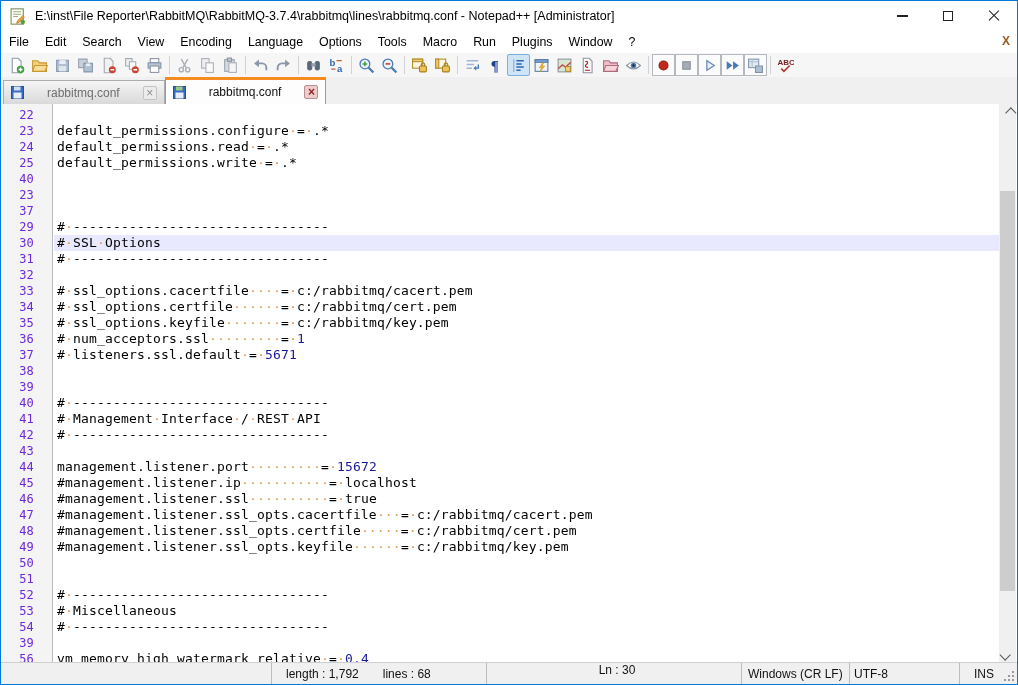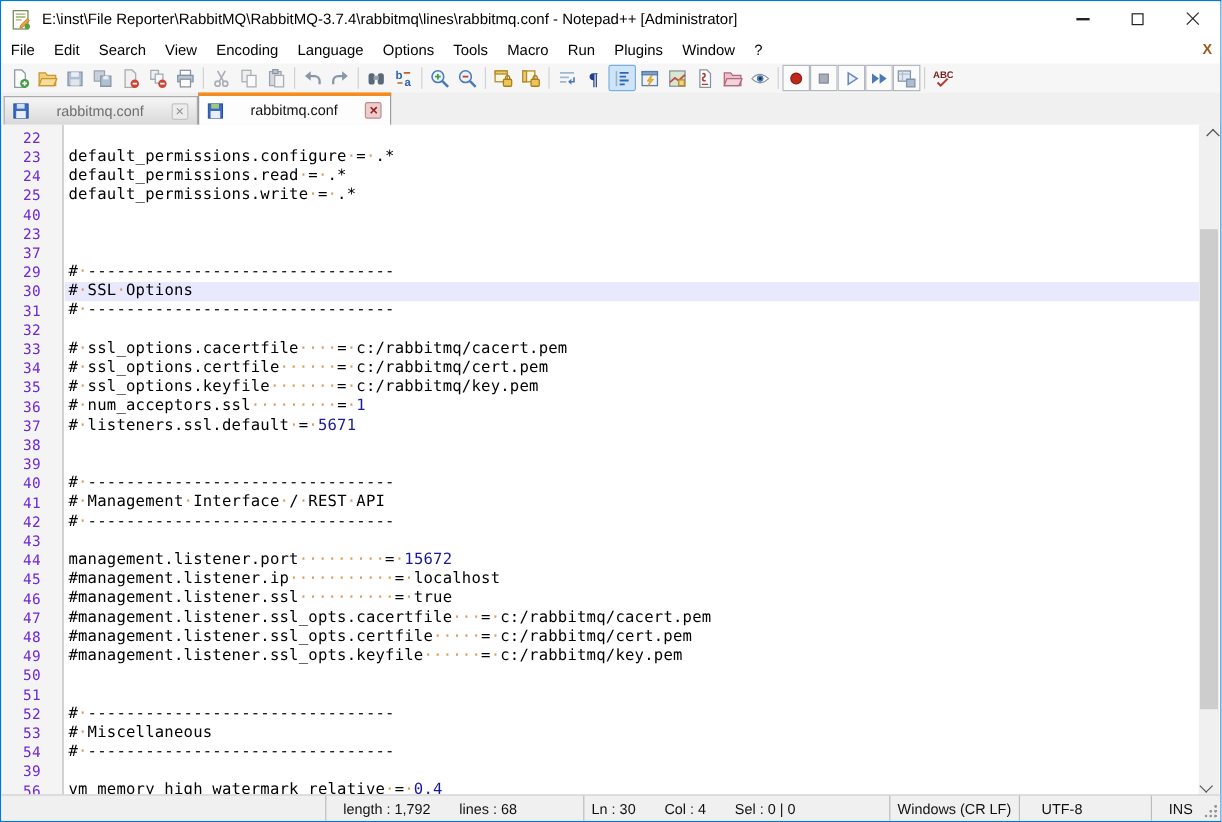--- a/index.html
+++ b/index.html
@@ -70,23 +70,23 @@
   .sthumb{position:absolute;left:1px;width:15px;background:#cdcdcd;}
   
   .statusbar{position:absolute;left:0;right:0;bottom:0;height:22px;background:#f0f0f0;
     border-top:1px solid #d0d0d0;display:flex;align-items:center;font-size:12px;color:#111;
     box-sizing:border-box;}
   .sfield{height:100%;display:flex;align-items:center;box-sizing:border-box;
     border-left:1px solid #bcbcbc;overflow:hidden;white-space:nowrap;}
   .sfield:first-child{border-left:none;padding-left:7px;}
   .sf1{width:270px;margin-top:40px;}
   .sf2{width:215px;padding-left:14px;gap:24px;}
-  .sf3{width:255px;padding-left:6px;gap:24px;}
+  .sf3{width:255px;padding-left:6px;gap:24px;flex-direction:column;}
   .sf4{width:108px;padding-left:6px;}
-  .sf5{width:110px;padding-left:18px;}
+  .sf5{width:110px;padding-left:4px;}
   .sf6{flex:1;padding-left:14px;}
   .grip{position:absolute;right:2px;bottom:2px;width:12px;height:12px;
     background:
       radial-gradient(circle at 10px 2px,#9a9a9a 1px,transparent 1.4px),
       radial-gradient(circle at 6px 6px,#9a9a9a 1px,transparent 1.4px),
       radial-gradient(circle at 10px 6px,#9a9a9a 1px,transparent 1.4px),
       radial-gradient(circle at 2px 10px,#9a9a9a 1px,transparent 1.4px),
       radial-gradient(circle at 6px 10px,#9a9a9a 1px,transparent 1.4px),
       radial-gradient(circle at 10px 10px,#9a9a9a 1px,transparent 1.4px);}
 </style>

